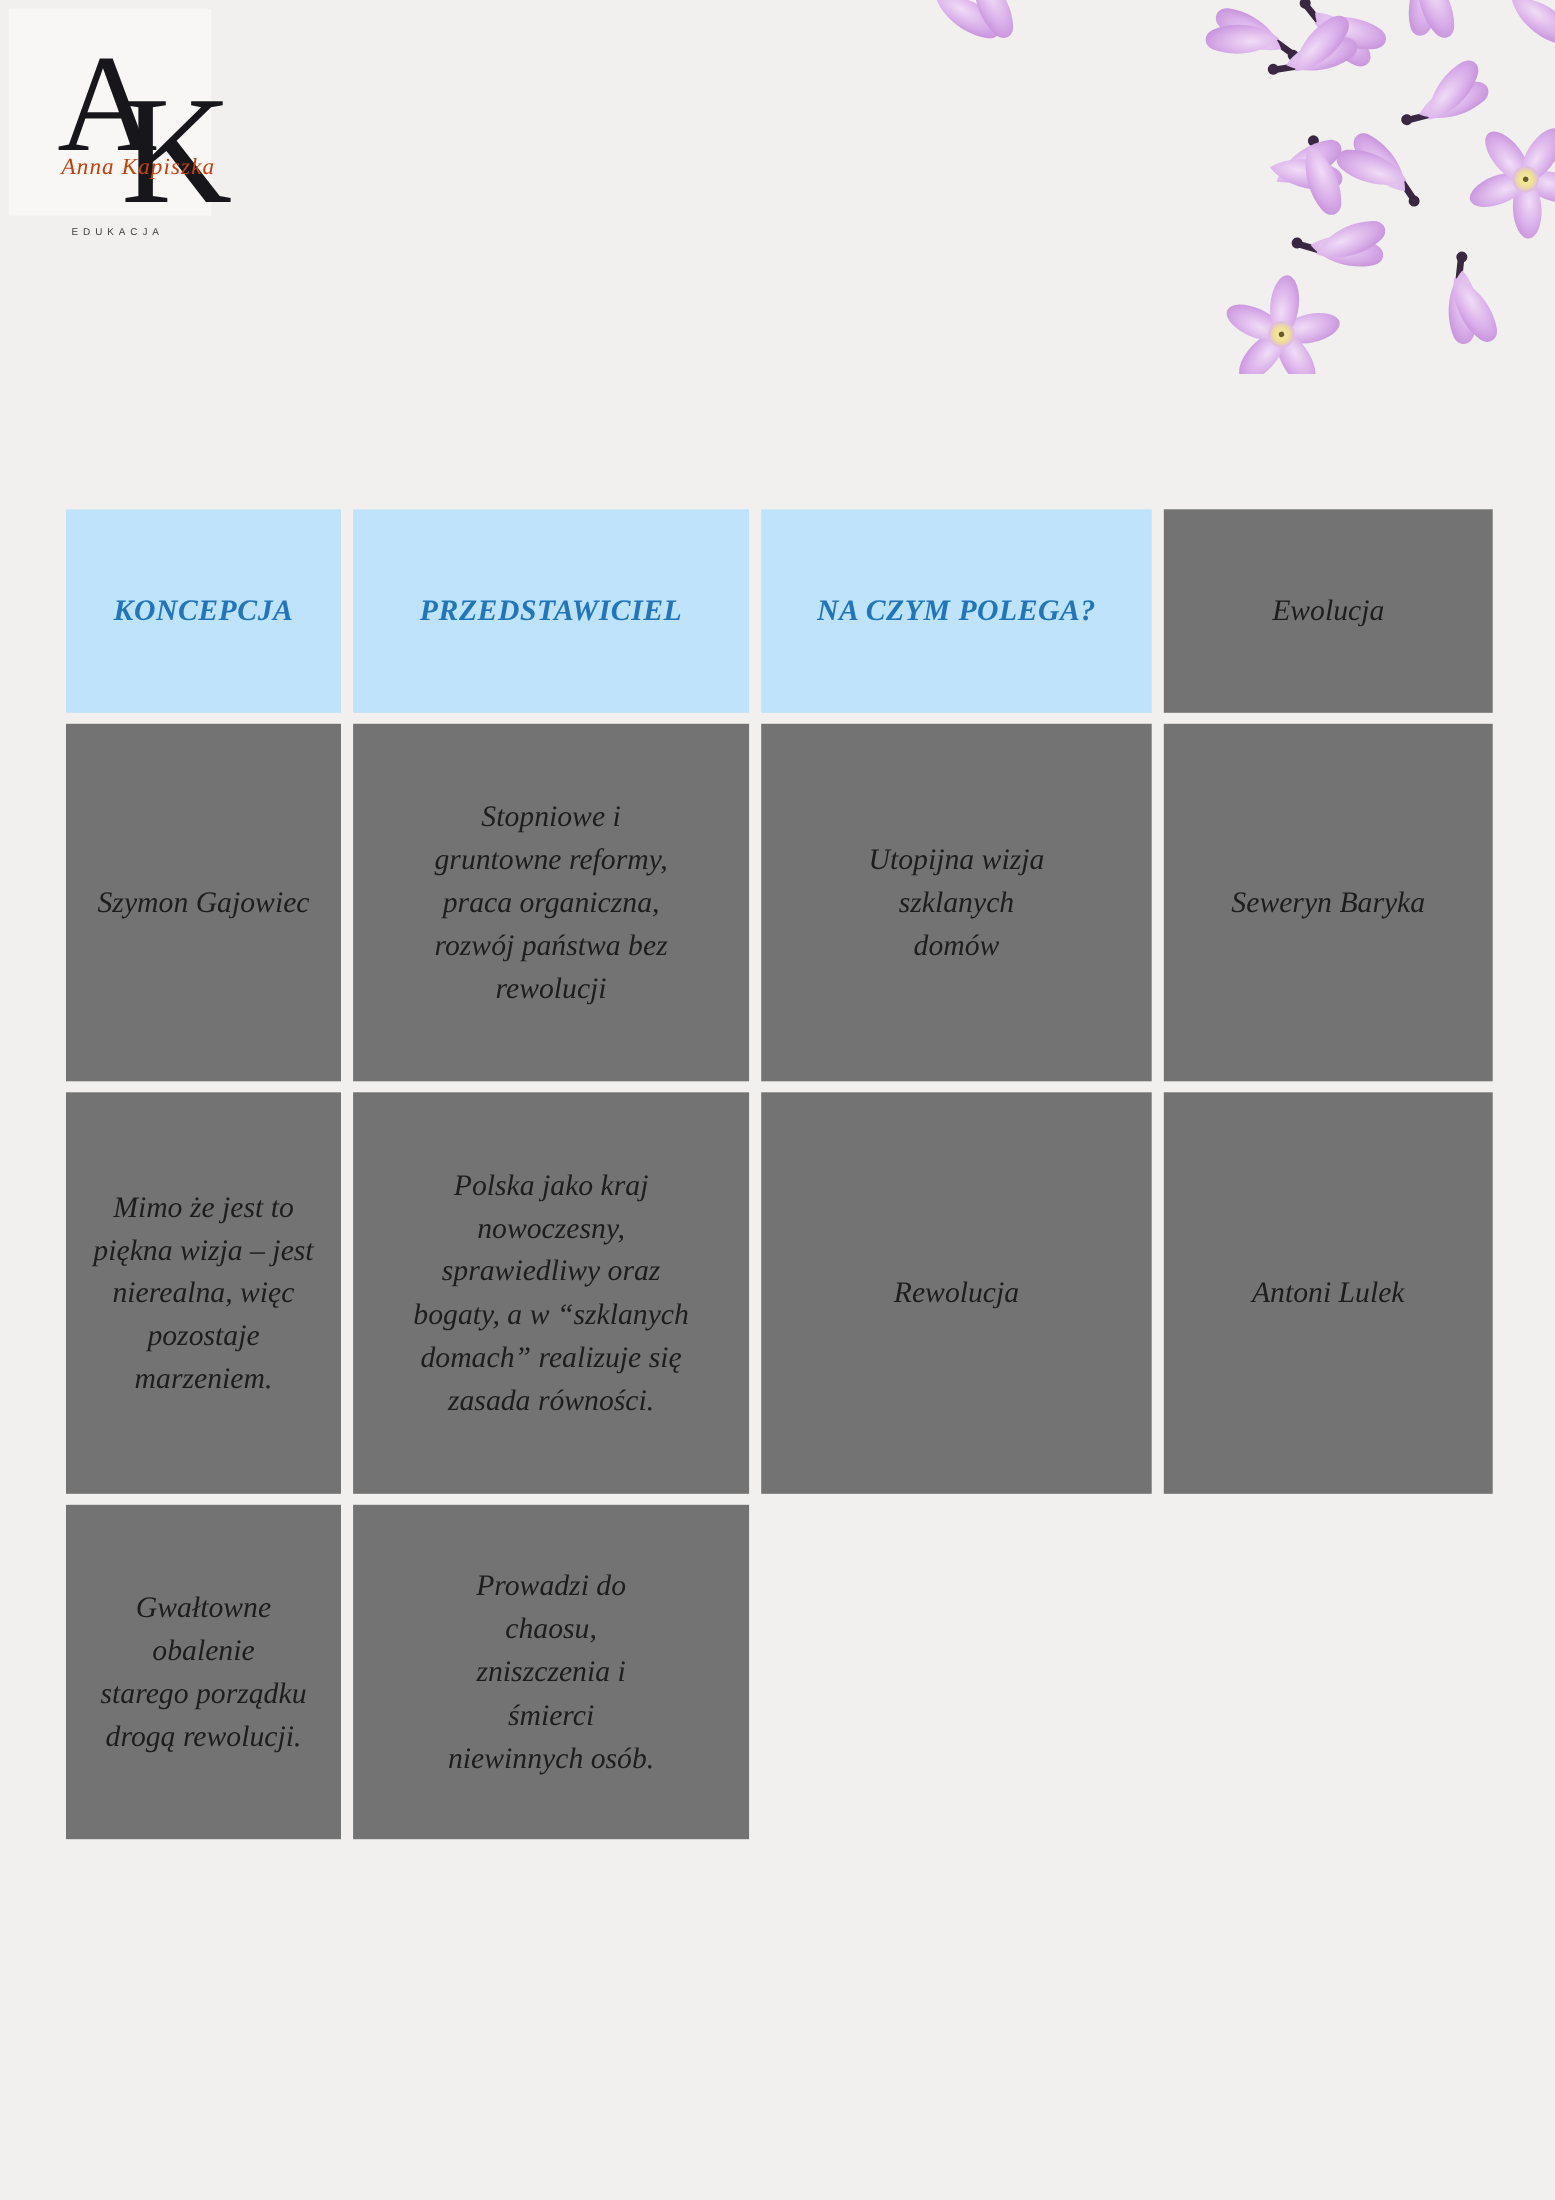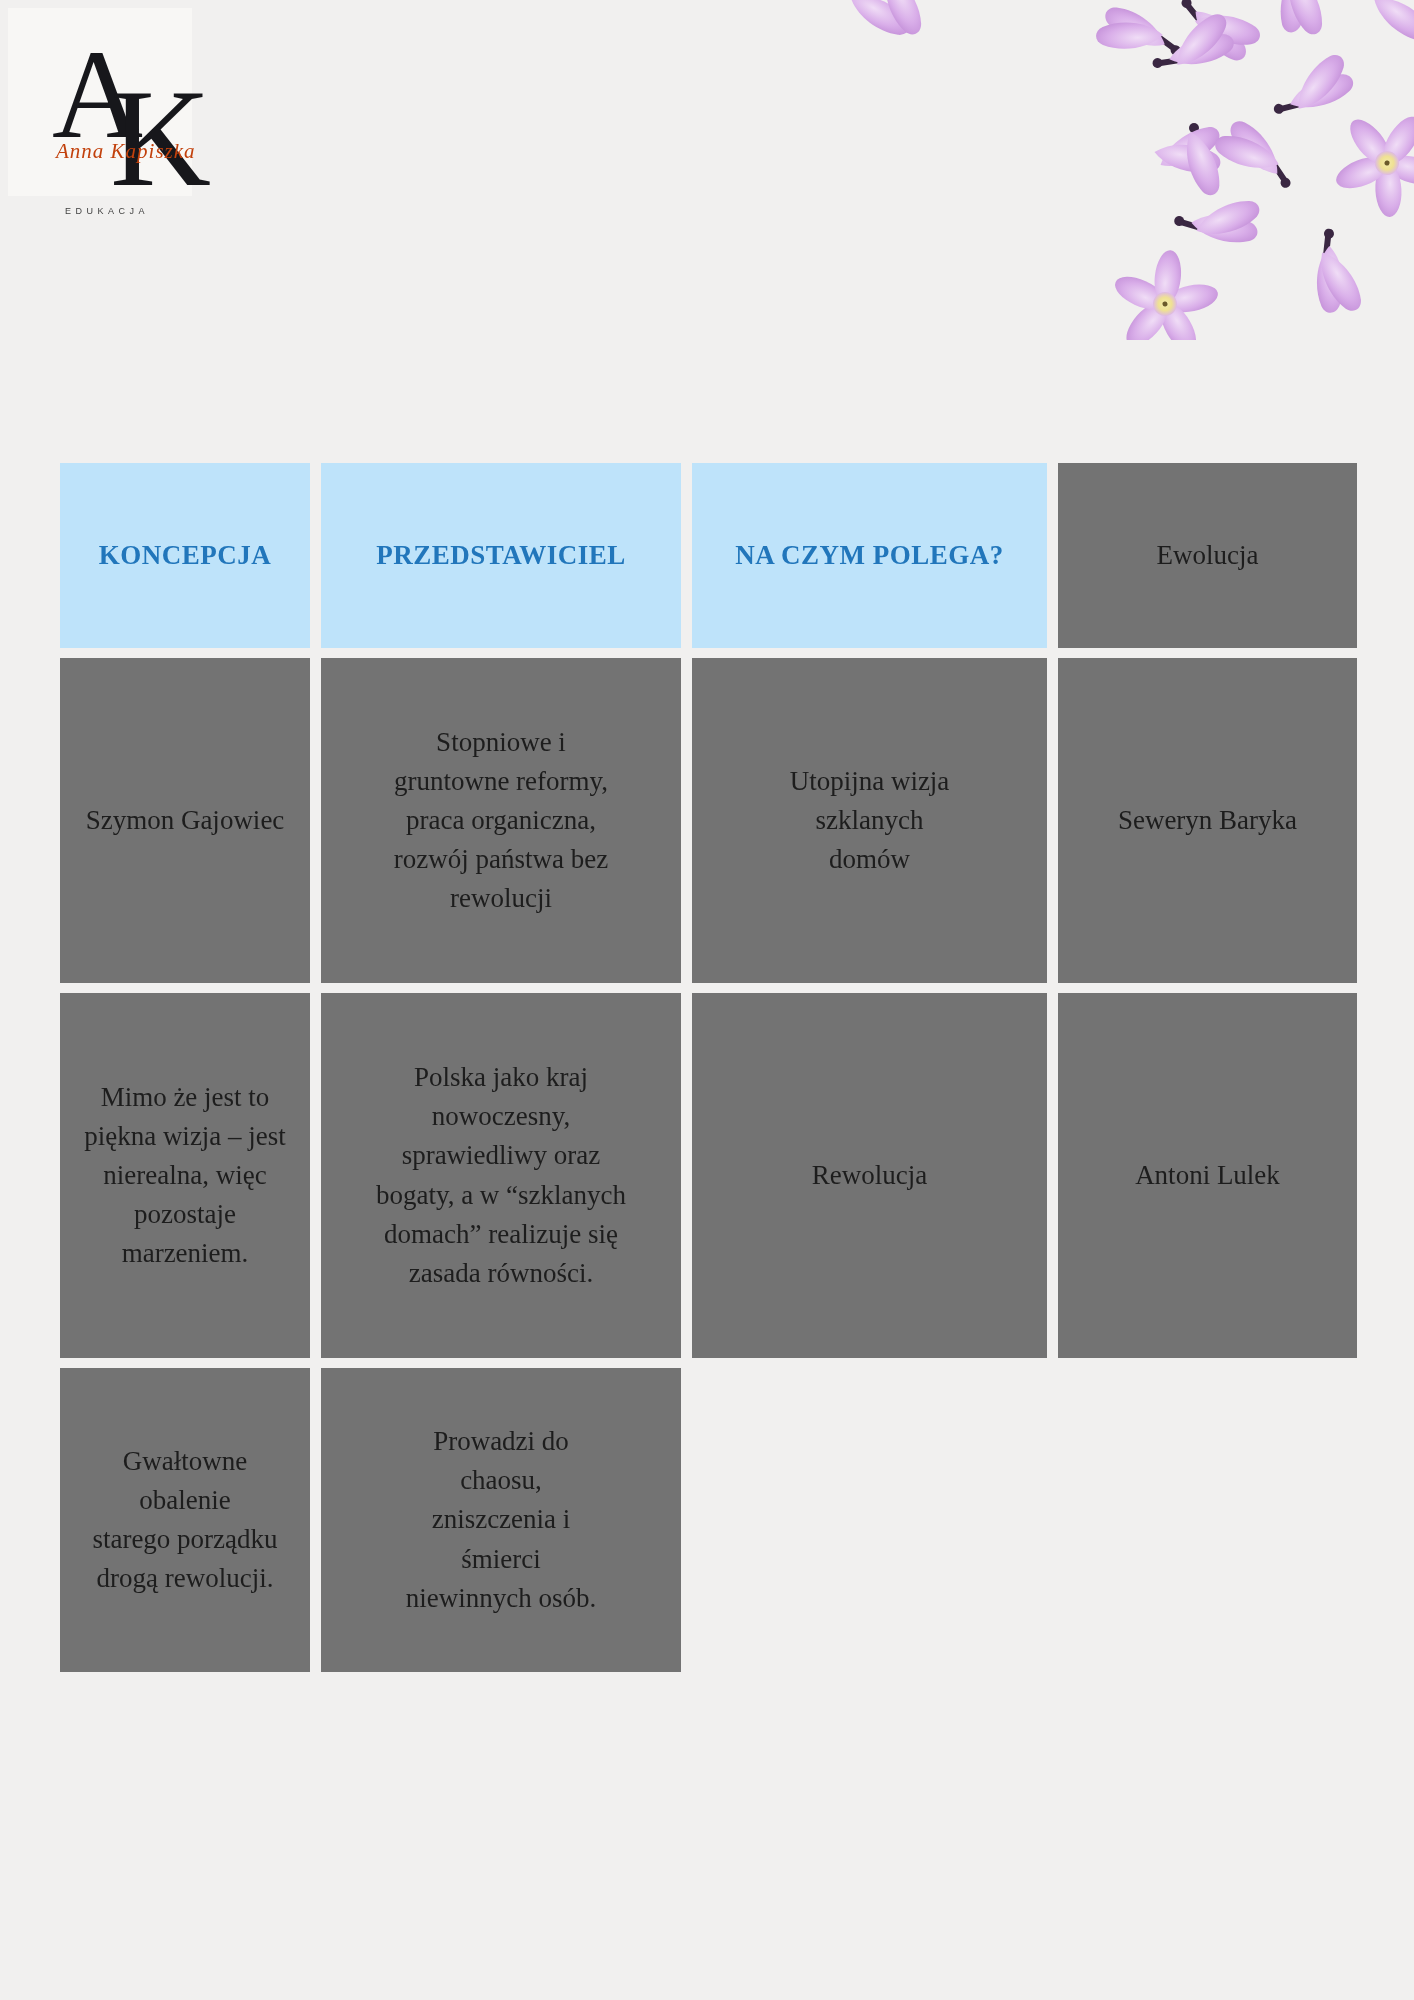--- a/index.html
+++ b/index.html
@@ -45,21 +45,21 @@
     width:564px; height:340px;
     overflow:hidden; pointer-events:none;
   }
 
   
   .grid-table {
     position:absolute; left:60px; top:463px;
     display:grid;
     grid-template-columns:250px 360px 355px 299px;
     grid-template-rows:185px 325px 365px 304px;
-    column-gap:11px; row-gap:10px;
+    column-gap:11px; row-gap:10px;font-style:italic;
   }
   .th {
     background:#bee3fa;
     color:#2176bb;
     font-weight:bold; font-size:27px; line-height:1.35;
     letter-spacing:0.5px;
     display:flex; align-items:center; justify-content:center;
     text-align:center; white-space:pre-line;
     padding:0 12px;
   }

